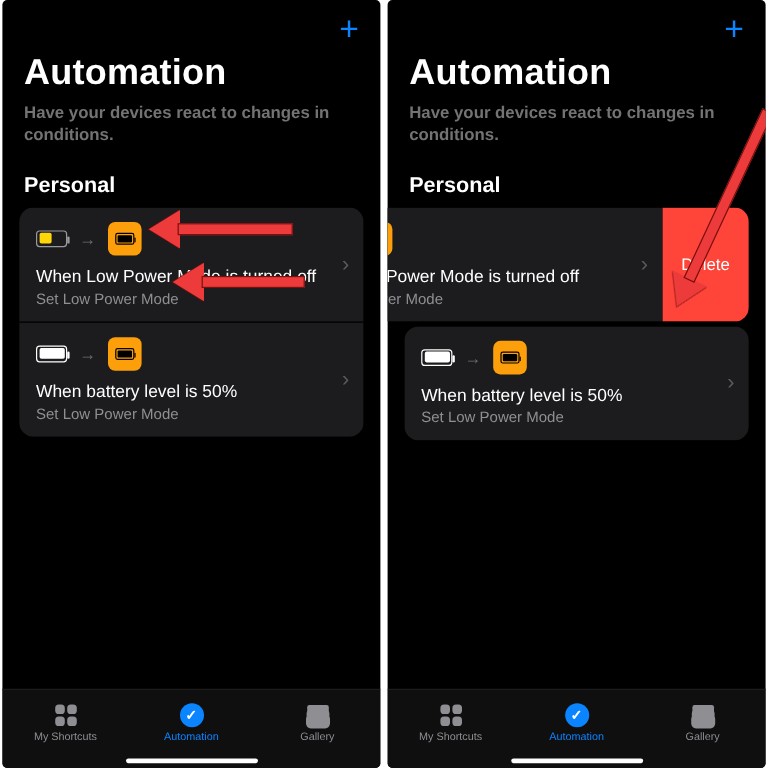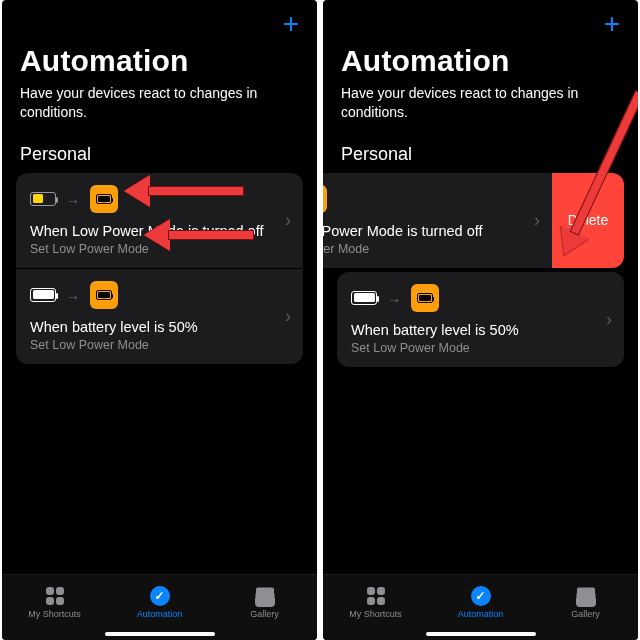--- a/index.html
+++ b/index.html
@@ -41,30 +41,30 @@
   .header {
     padding: 6px 18px 8px 18px;
   }
   .title {
     color: #fff;
     font-size: 30px;
     font-weight: 700;
     letter-spacing: 0.2px;
   }
   .subtitle {
-    color: #ffffff;
+    color: #737373;
     font-size: 14px;
     margin-top: 6px;
     line-height: 1.35;
-    font-weight: 400;
+    font-weight: 700;
   }
   .section-label {
     color: #fff;
     font-size: 18px;
-    font-weight: 400;
+    font-weight: 700;
     padding: 14px 18px 8px 18px;
   }
   .card-group {
     margin: 0 14px;
     border-radius: 12px;
     overflow: hidden;
   }
   .card {
     background: #1c1c1e;
     padding: 12px 14px 12px 14px;

